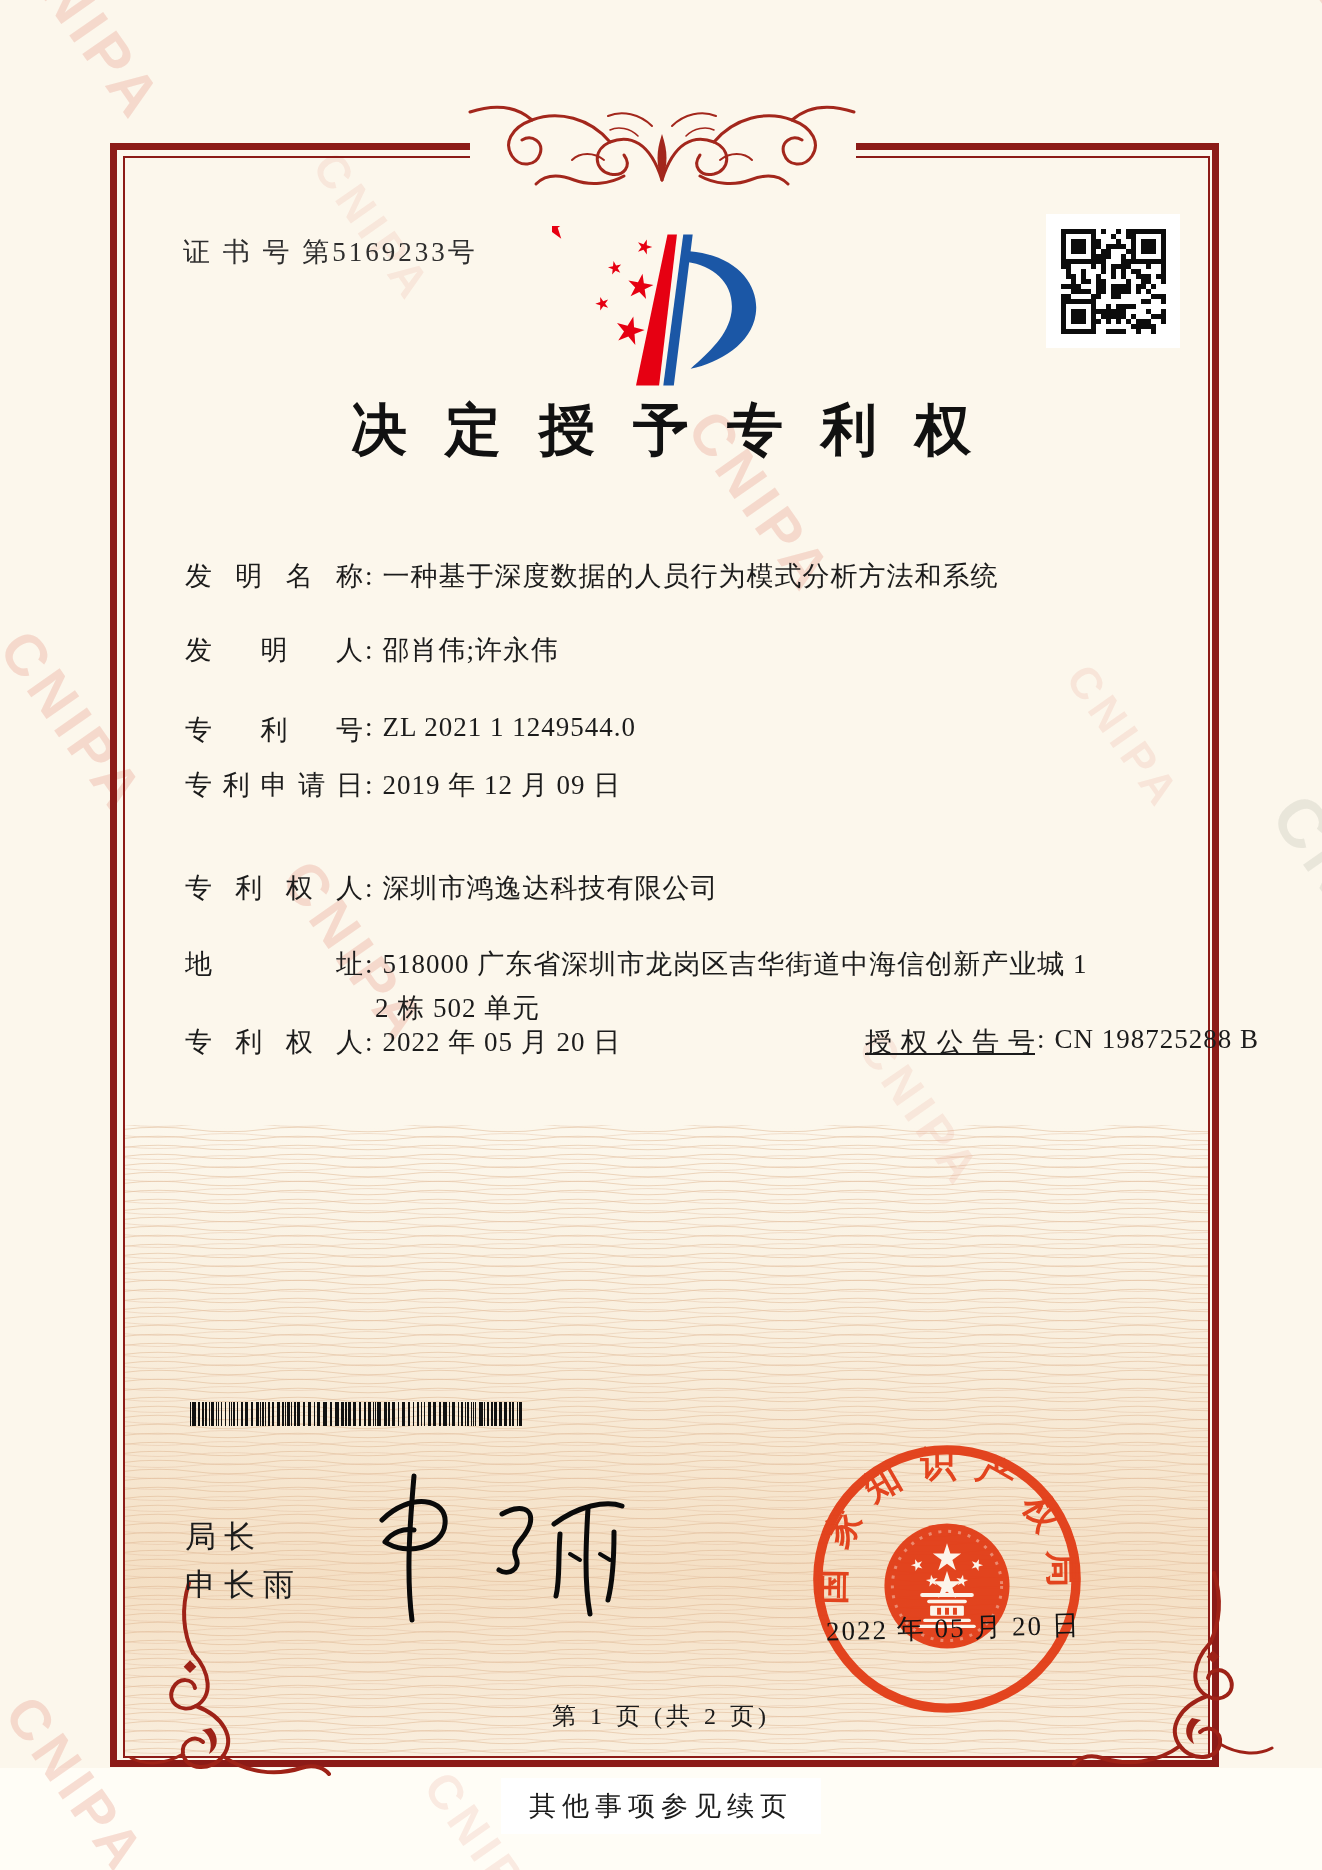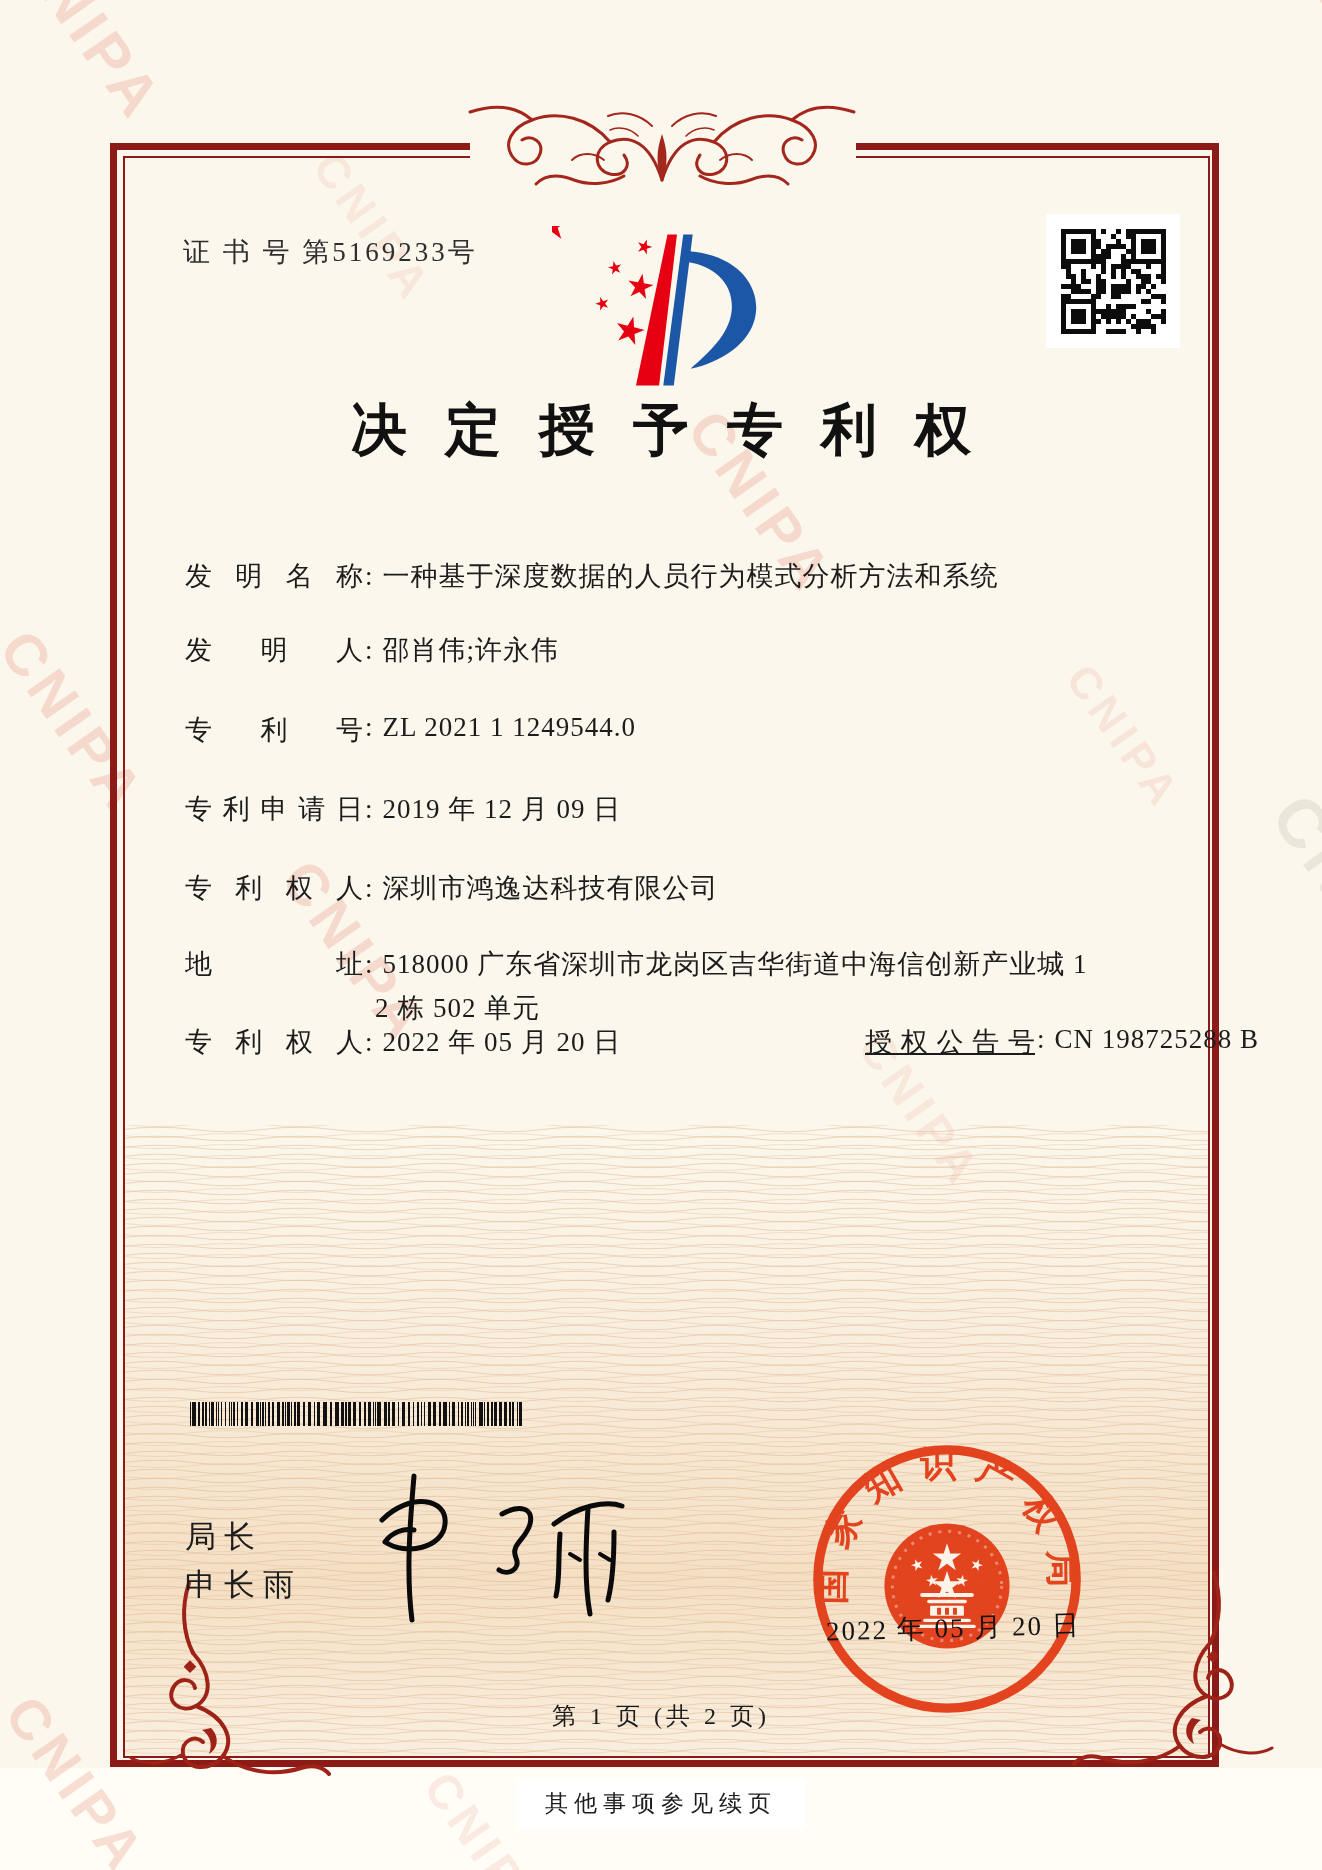--- a/index.html
+++ b/index.html
@@ -59,21 +59,21 @@
   .sig-name{position:absolute; left:185px; top:1564px; font-size:31px; letter-spacing:8px; z-index:4;}
   .sig-hand{position:absolute; left:352px; top:1462px; z-index:4;}
   
   .seal{position:absolute; left:803px; top:1435px; z-index:5; opacity:.95;}
   .seal-date{position:absolute; left:826px; top:1610px; width:260px; z-index:6;
     font-size:27px; letter-spacing:2px; color:#141414; transform:rotate(-1.5deg); white-space:nowrap;}
   
   .pageinfo{position:absolute; left:110px; top:1700px; width:1102px; text-align:center;
     font-size:24px; letter-spacing:4px; z-index:4;}
   .contnote{position:absolute; left:50%; transform:translateX(-50%); top:1778px;
-    background:#ffffff; padding:10px 28px; font-size:23px; letter-spacing:6px; z-index:4;}
+    background:#ffffff; padding:10px 28px; font-size:27px; letter-spacing:6px; z-index:4;}
 </style>
 </head>
 <body>
 
 <div class="page">
 
   <div class="waveband">
     <svg width="1086" height="632" xmlns="http://www.w3.org/2000/svg">
       <defs>
         <pattern id="wv1" width="140" height="9" patternUnits="userSpaceOnUse">
@@ -619,21 +619,21 @@
 
   <div class="frow" style="top:632px;">
     <span class="flabel">发明人</span><span class="fcolon">:</span><span class="fvalue">邵肖伟;许永伟</span>
   </div>
   <div class="frow" style="top:558px;">
     <span class="flabel">发明名称</span><span class="fcolon">:</span><span class="fvalue">一种基于深度数据的人员行为模式分析方法和系统</span>
   </div>
   <div class="frow" style="top:712px;">
     <span class="flabel">专利号</span><span class="fcolon">:</span><span class="fvalue">ZL 2021 1 1249544.0</span>
   </div>
-  <div class="frow" style="top:791px;">
+  <div class="frow" style="top:767px;">
     <span class="flabel">专利申请日</span><span class="fcolon">:</span><span class="fvalue">2019 年 12 月 09 日</span>
   </div>
   <div class="frow" style="top:870px;">
     <span class="flabel">专利权人</span><span class="fcolon">:</span><span class="fvalue">深圳市鸿逸达科技有限公司</span>
   </div>
   <div class="frow" style="top:946px;">
     <span class="flabel">地址</span><span class="fcolon">:</span><span class="fvalue">518000 广东省深圳市龙岗区吉华街道中海信创新产业城 1</span>
   </div>
   <div class="frow" style="top:990px; left:375px;">
     <span class="fvalue">2 栋 502 单元</span>

